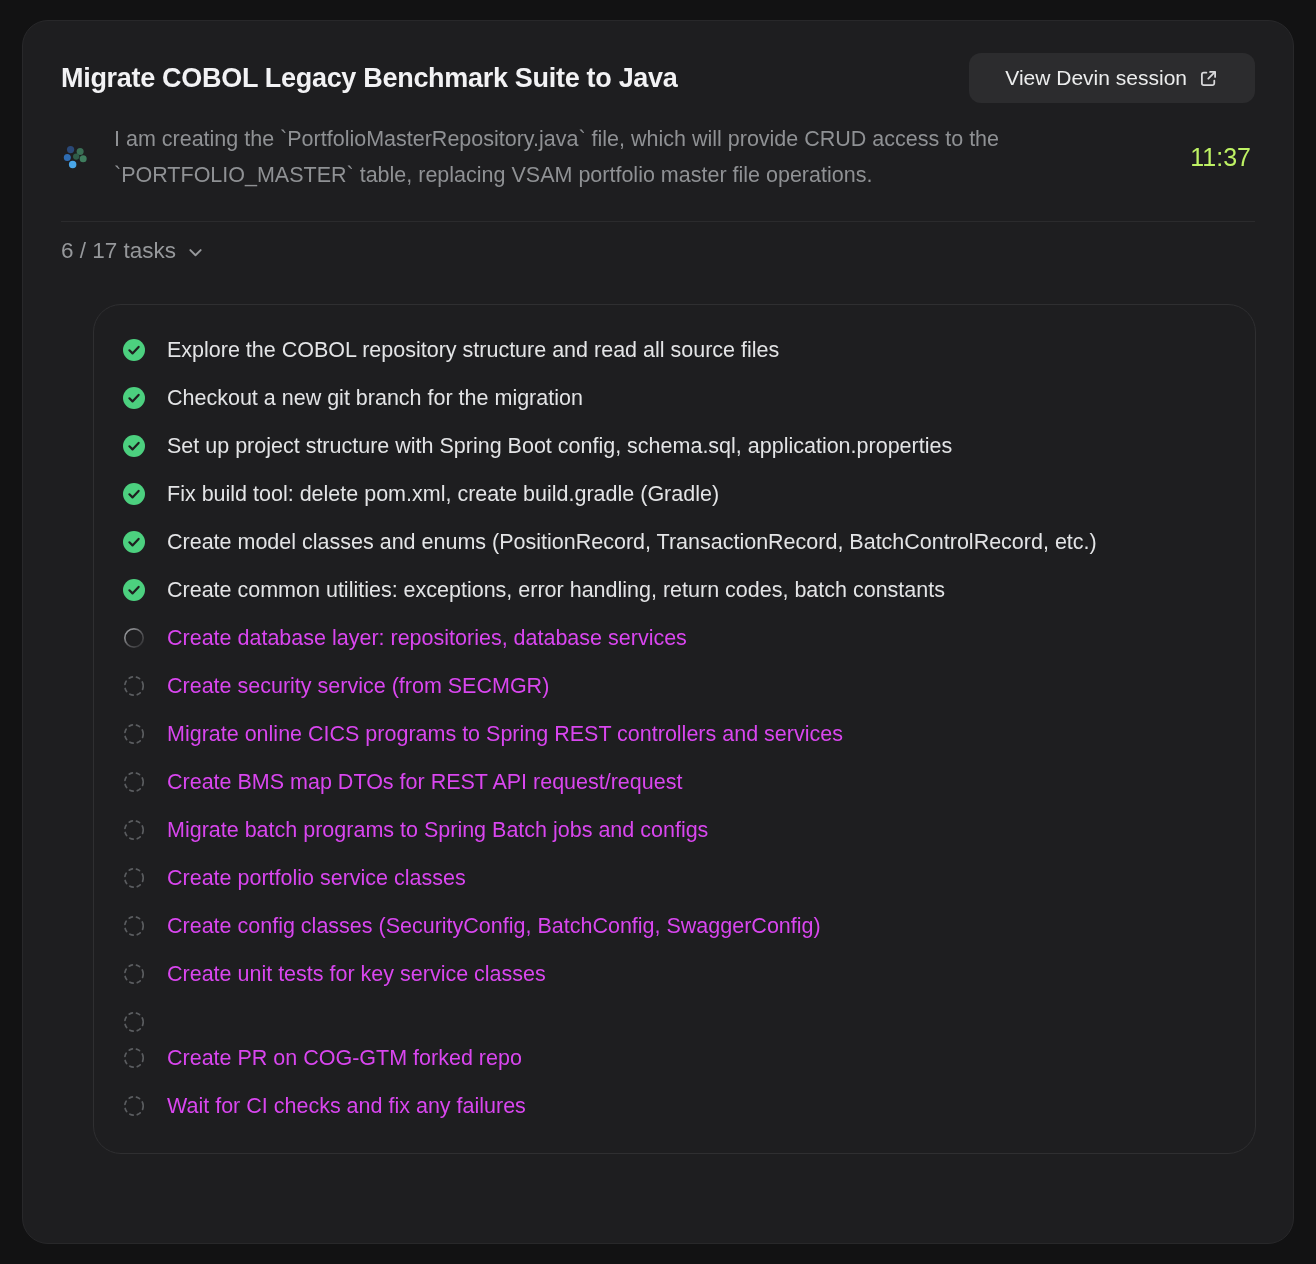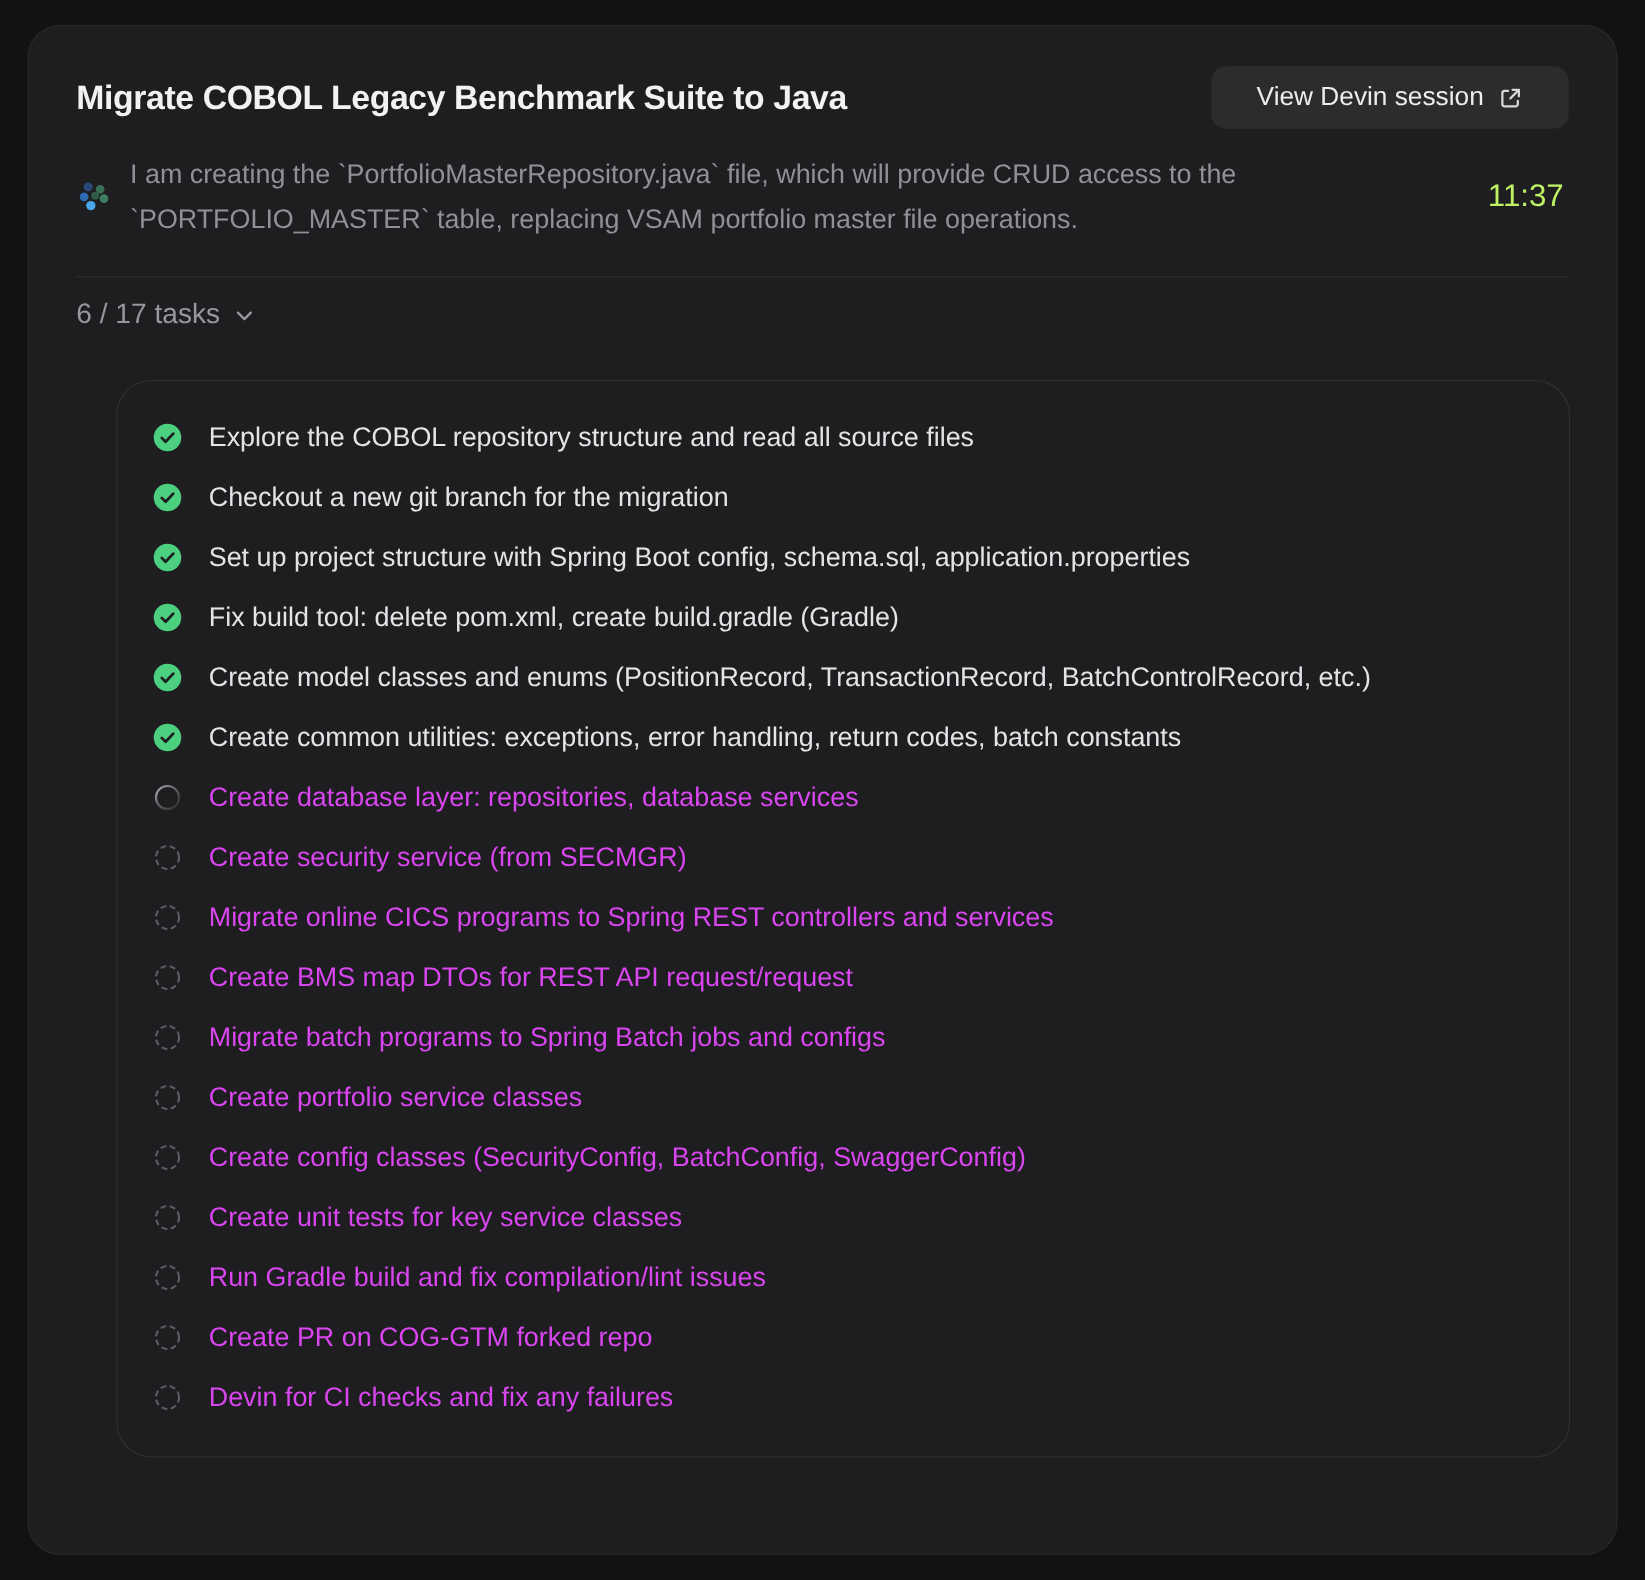--- a/index.html
+++ b/index.html
@@ -27,21 +27,21 @@
     letter-spacing: -0.3px;
   }
   .view-btn {
     display: flex; align-items: center; gap: 11px;
     background: #2c2c2e; border: none; border-radius: 12px;
     padding: 13px 36px; cursor: pointer;
     font-family: inherit; font-size: 21px; color: #eceded;
   }
   .view-btn svg { display: block; }
   .message-row {
-    display: flex; align-items: center; gap: 15px;
+    display: flex; align-items: center; gap: 25px;
     padding-right: 4px;
   }
   .devin-logo { flex: 0 0 auto; width: 28px; height: 28px; align-self: center; }
   .message {
     flex: 1 1 auto; max-width: 1062px;
     font-size: 21.5px; line-height: 36px; color: #8f9194;
   }
   .timestamp {
     flex: 0 0 auto; margin-left: auto;
     font-size: 25px; color: #bef264; align-self: center;
@@ -246,34 +246,33 @@
             </svg>
           </span>
           <span class="task-label pending">Create unit tests for key service classes</span>
         </div>
         <div class="task-row">
           <span class="task-icon">
             <svg width="24" height="24" viewBox="0 0 24 24">
               <circle cx="12" cy="12" r="9.2" fill="none" stroke="#5b5d60" stroke-width="1.7" stroke-dasharray="3.4 4.2" stroke-linecap="round"></circle>
             </svg>
           </span>
-          <span class="task-label pending">Run Gradle build and fix compilation/lint issues</span>
         </div>
         <div class="task-row">
           <span class="task-icon">
             <svg width="24" height="24" viewBox="0 0 24 24">
               <circle cx="12" cy="12" r="9.2" fill="none" stroke="#5b5d60" stroke-width="1.7" stroke-dasharray="3.4 4.2" stroke-linecap="round"></circle>
             </svg>
           </span>
           <span class="task-label pending">Create PR on COG-GTM forked repo</span>
         </div>
         <div class="task-row">
           <span class="task-icon">
             <svg width="24" height="24" viewBox="0 0 24 24">
               <circle cx="12" cy="12" r="9.2" fill="none" stroke="#5b5d60" stroke-width="1.7" stroke-dasharray="3.4 4.2" stroke-linecap="round"></circle>
             </svg>
           </span>
-          <span class="task-label pending">Devin for CI checks and fix any failures</span>
+          <span class="task-label pending">Wait for CI checks and fix any failures</span>
         </div>
       </div>
 
   </div>
 </div>
 
 </body></html>

